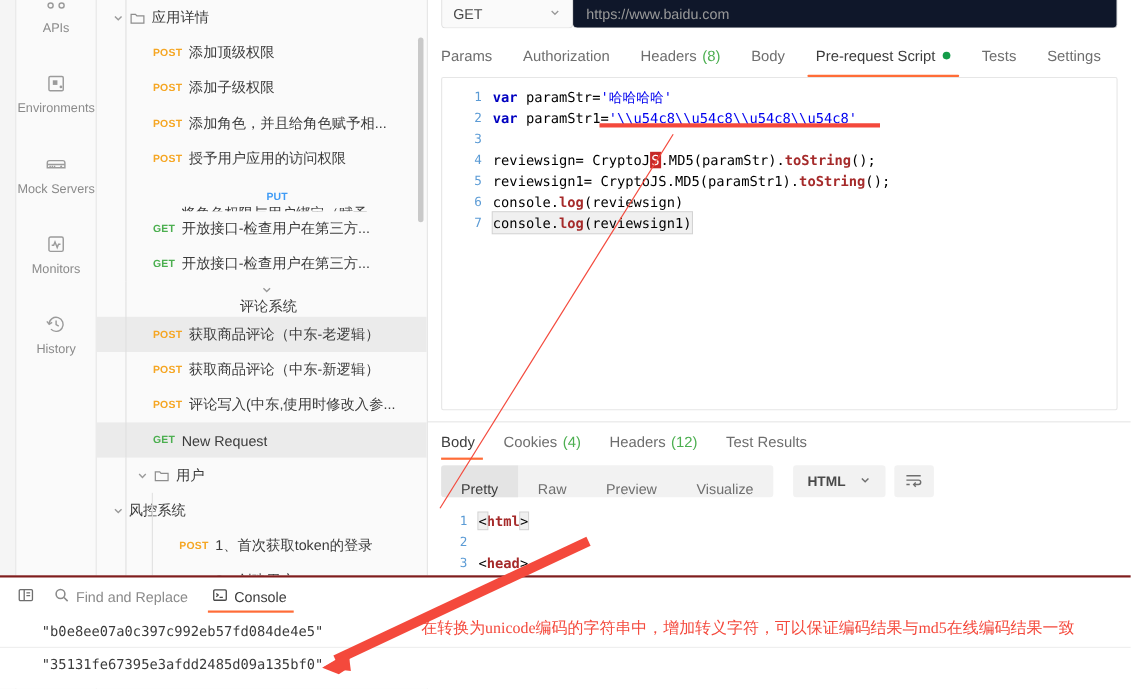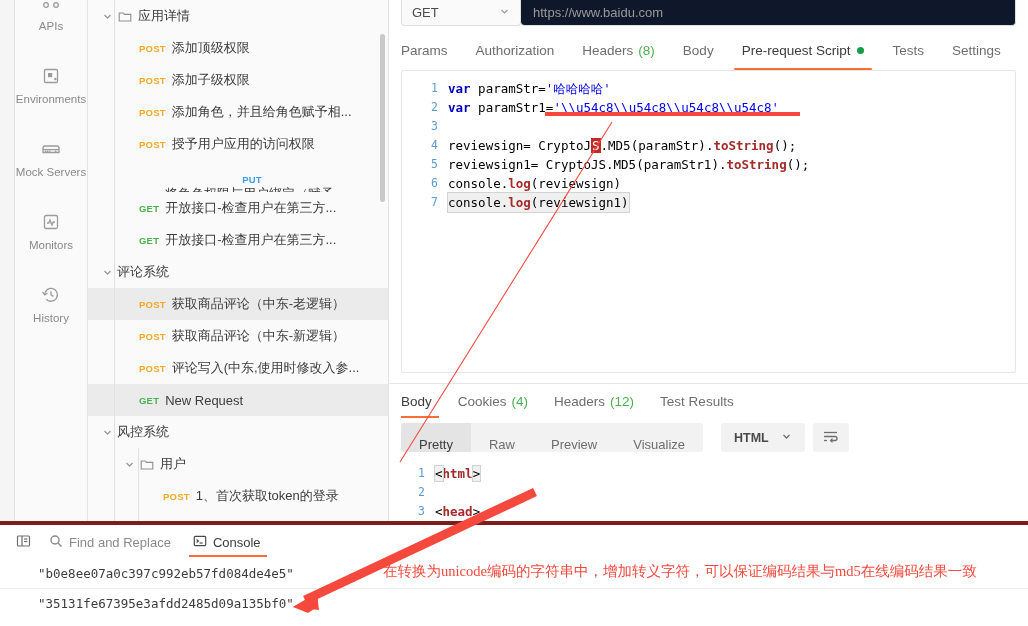--- a/index.html
+++ b/index.html
@@ -133,21 +133,21 @@
   }
   .iconbtn{
     height:29px;width:36px;background:#f2f2f2;border-radius:3px;display:flex;align-items:center;
     justify-content:center;cursor:pointer;color:#6e6e6e;
   }
 
   .respcode{margin-top:4px;}
 
   
   .bottom{
-    position:absolute;left:0;right:0;bottom:0;height:101px;background:#fff;border-top:4px solid #7f1d1d;
+    position:absolute;left:0;right:0;bottom:0;height:101px;background:#fff;border-top:2px solid #7f1d1d;
     display:flex;flex-direction:column;
   }
   .botbar{height:34px;display:flex;align-items:center;padding-left:16px;gap:0;}
   .botitem{
     display:flex;align-items:center;gap:6px;color:#8a8a8a;font-size:13px;cursor:pointer;
     height:34px;position:relative;padding-right:22px;
   }
   .botitem.active{color:#3c3c3c;}
   .botitem.active::after{content:"";position:absolute;left:-4px;right:16px;bottom:2px;height:2px;background:#ff6c37;}
   .conrow{
@@ -278,68 +278,68 @@
         <div class="row" style="padding-left: 34px;">
           <span class="chev"></span>
           <span class="meth m-get">GET</span>
           <span class="txt">开放接口-检查用户在第三方...</span>
         </div>
         <div class="row" style="padding-left: 34px;">
           <span class="chev"></span>
           <span class="meth m-get">GET</span>
           <span class="txt">开放接口-检查用户在第三方...</span>
         </div>
+        <div class="row" style="padding-left: 12px; flex-direction: column;">
+          <span class="chev">
+            <svg width="11" height="11" viewBox="0 0 11 11" fill="none" stroke="#9a9a9a" stroke-width="1.3">
+              <polyline points="2.5,4 5.5,7 8.5,4"></polyline>
+            </svg>
+          </span>
+          <span class="txt">评论系统</span>
+        </div>
+        <div class="row sel" style="padding-left: 34px;">
+          <span class="chev"></span>
+          <span class="meth m-post">POST</span>
+          <span class="txt">获取商品评论（中东-老逻辑）</span>
+        </div>
+        <div class="row" style="padding-left: 34px;">
+          <span class="chev"></span>
+          <span class="meth m-post">POST</span>
+          <span class="txt">获取商品评论（中东-新逻辑）</span>
+        </div>
+        <div class="row" style="padding-left: 34px;">
+          <span class="chev"></span>
+          <span class="meth m-post">POST</span>
+          <span class="txt">评论写入(中东,使用时修改入参...</span>
+        </div>
+        <div class="row sel" style="padding-left: 34px;">
+          <span class="chev"></span>
+          <span class="meth m-get">GET</span>
+          <span class="txt">New Request</span>
+        </div>
+        <div class="row" style="padding-left: 34px;">
+          <span class="chev">
+            <svg width="11" height="11" viewBox="0 0 11 11" fill="none" stroke="#9a9a9a" stroke-width="1.3">
+              <polyline points="2.5,4 5.5,7 8.5,4"></polyline>
+            </svg>
+          </span>
+          <span class="folder">
+            <svg width="14" height="13" viewBox="0 0 14 13" fill="none" stroke="#8d8d8d" stroke-width="1.1">
+              <path d="M1.2 3 h4 l1.2 1.4 h6.4 v6.6 h-11.6 z"></path>
+            </svg>
+          </span>
+          <span class="txt">用户</span>
+        </div>
         <div class="row" style="padding-left: 12px;">
           <span class="chev">
             <svg width="11" height="11" viewBox="0 0 11 11" fill="none" stroke="#9a9a9a" stroke-width="1.3">
               <polyline points="2.5,4 5.5,7 8.5,4"></polyline>
             </svg>
           </span>
-          <span class="txt">评论系统</span>
-        </div>
-        <div class="row sel" style="padding-left: 34px;">
-          <span class="chev"></span>
-          <span class="meth m-post">POST</span>
-          <span class="txt">获取商品评论（中东-老逻辑）</span>
-        </div>
-        <div class="row" style="padding-left: 34px;">
-          <span class="chev"></span>
-          <span class="meth m-post">POST</span>
-          <span class="txt">获取商品评论（中东-新逻辑）</span>
-        </div>
-        <div class="row" style="padding-left: 34px;">
-          <span class="chev"></span>
-          <span class="meth m-post">POST</span>
-          <span class="txt">评论写入(中东,使用时修改入参...</span>
-        </div>
-        <div class="row sel" style="padding-left: 34px;">
-          <span class="chev"></span>
-          <span class="meth m-get">GET</span>
-          <span class="txt">New Request</span>
-        </div>
-        <div class="row" style="padding-left: 12px;">
-          <span class="chev">
-            <svg width="11" height="11" viewBox="0 0 11 11" fill="none" stroke="#9a9a9a" stroke-width="1.3">
-              <polyline points="2.5,4 5.5,7 8.5,4"></polyline>
-            </svg>
-          </span>
           <span class="txt">风控系统</span>
-        </div>
-        <div class="row" style="padding-left: 34px;">
-          <span class="chev">
-            <svg width="11" height="11" viewBox="0 0 11 11" fill="none" stroke="#9a9a9a" stroke-width="1.3">
-              <polyline points="2.5,4 5.5,7 8.5,4"></polyline>
-            </svg>
-          </span>
-          <span class="folder">
-            <svg width="14" height="13" viewBox="0 0 14 13" fill="none" stroke="#8d8d8d" stroke-width="1.1">
-              <path d="M1.2 3 h4 l1.2 1.4 h6.4 v6.6 h-11.6 z"></path>
-            </svg>
-          </span>
-          <span class="txt">用户</span>
         </div>
         <div class="row" style="padding-left: 58px;">
           <span class="chev"></span>
           <span class="meth m-post">POST</span>
           <span class="txt">1、首次获取token的登录</span>
         </div>
         <div class="row" style="padding-left: 58px;">
           <span class="chev"></span>
           <span class="meth m-post">POST</span>
           <span class="txt">2、创建用户</span>

